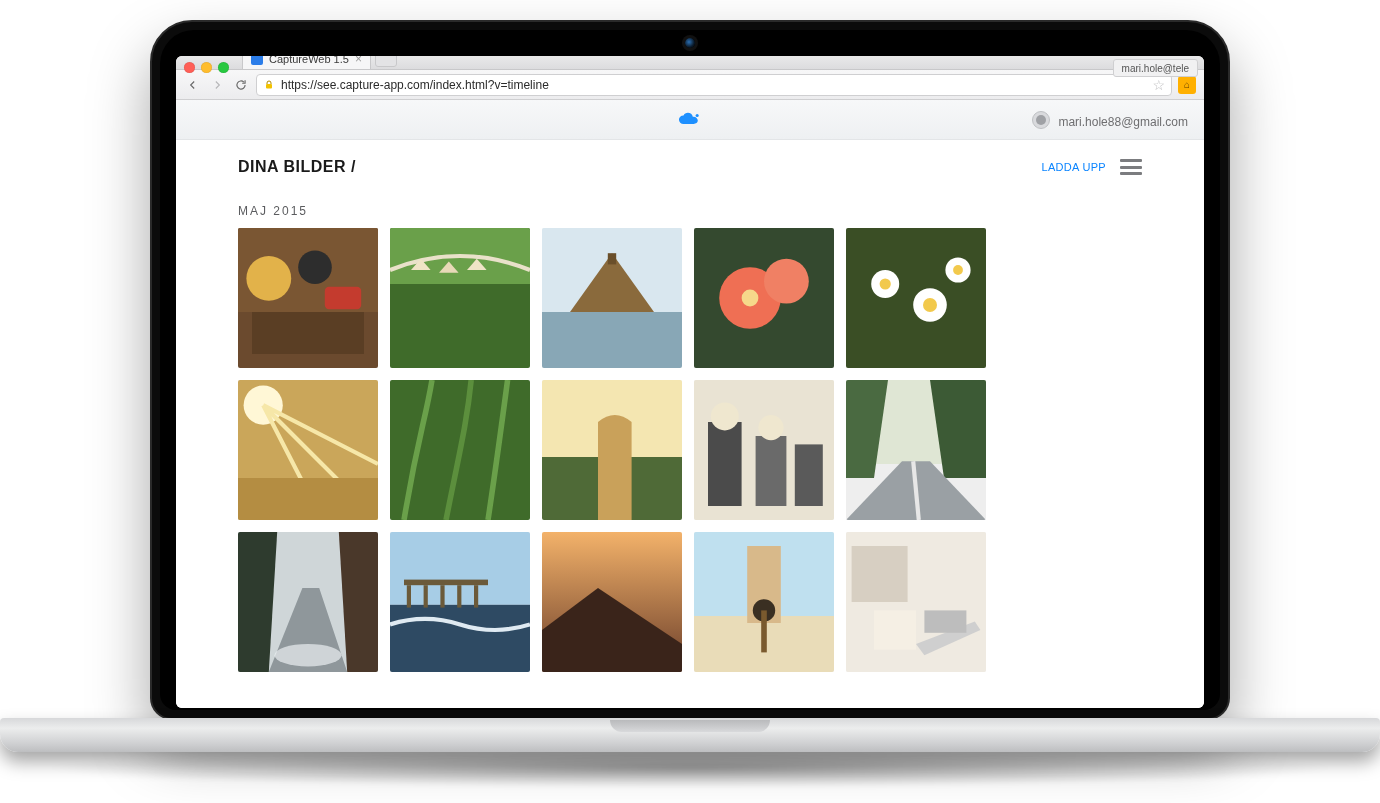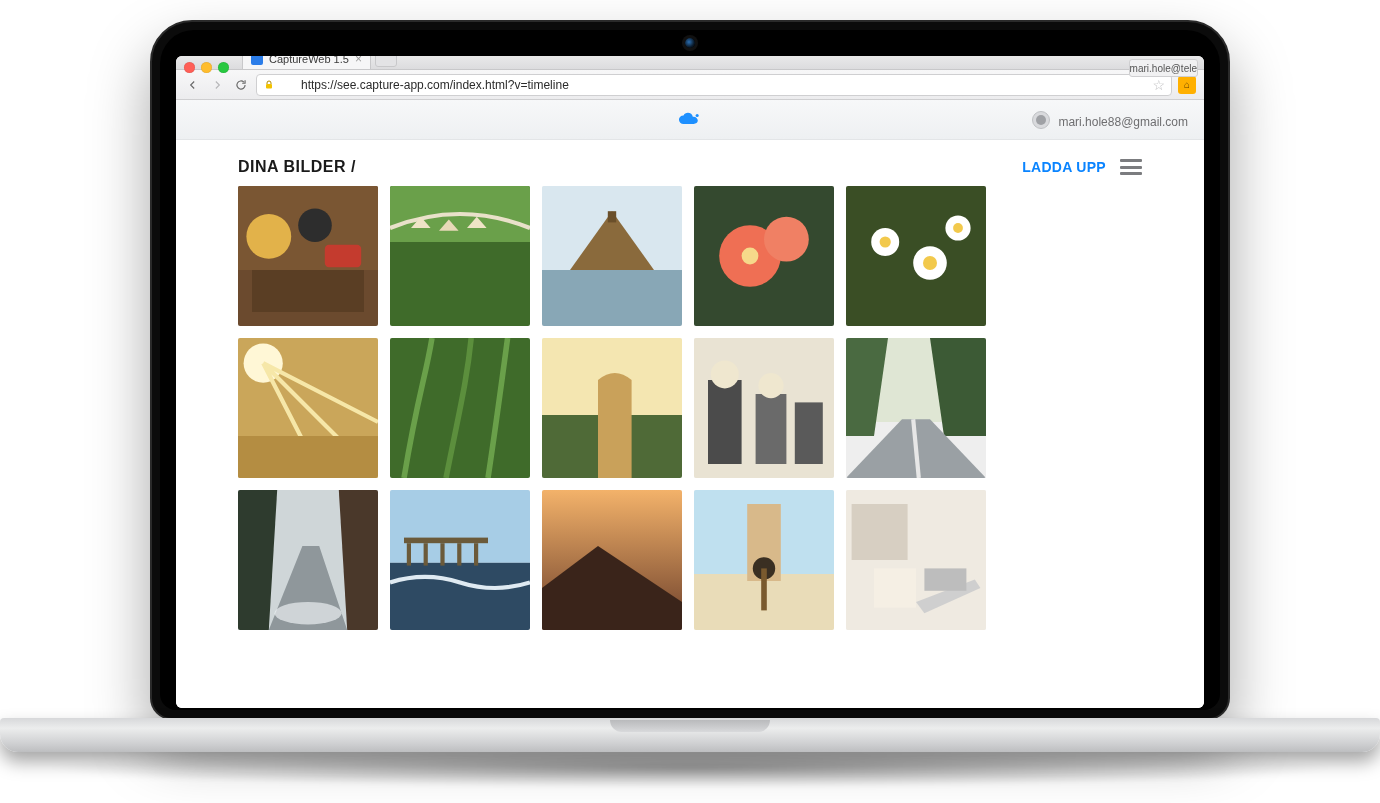--- a/index.html
+++ b/index.html
@@ -57,37 +57,37 @@
   .tab {
     margin-left: 58px; height: 22px; background: #f6f6f7;
     border: 1px solid #c8c8ca; border-bottom: none; border-radius: 5px 5px 0 0;
     display: flex; align-items: center; gap: 6px; padding: 0 8px; font-size: 11px; color: #3a3a3a;
   }
   .tab .favicon { width: 12px; height: 12px; background: #2b7de9; border-radius: 2px; display:inline-block; }
   .tab .close { color: #9a9a9a; font-size: 12px; line-height: 1; cursor: default; }
   .newtab { width: 22px; height: 16px; margin-left: 4px; margin-bottom: 2px;
     background: #e3e3e5; border: 1px solid #c8c8ca; border-radius: 3px; }
   .acct-chip {
-    position: absolute; right: 6px; top: 3px; height: 18px; padding: 0 0; font-size: 10px;
+    position: absolute; right: 6px; top: 3px; height: 18px; padding: 0 8px; font-size: 10px;
     background: #f1f1f2; border: 1px solid #cfcfd1; border-radius: 3px; display:flex; align-items:center; color:#555;
   }
 
   .toolbar {
     height: 30px; background: linear-gradient(#f7f7f8,#ececee);
     border-bottom: 1px solid #cfcfd1; display: flex; align-items: center; gap: 6px; padding: 0 8px;
   }
   .tb-btn { width: 18px; height: 18px; display:flex; align-items:center; justify-content:center; color:#6a6a6a; }
   .tb-btn svg { width: 14px; height: 14px; }
   .omnibox {
     flex: 1; height: 22px; background: #fff; border: 1px solid #cfcfd1; border-radius: 4px;
     display:flex; align-items:center; padding: 0 6px; gap:6px;
   }
   .lock-icon { width: 12px; height: 12px; }
   .omnibox input {
-    flex:1; border:none; outline:none; font-size: 12px; color:#2b2b2b; background:transparent;margin-left:20px;
+    flex:1; border:none; outline:none; font-size: 12px; color:#2b2b2b; background:transparent;
   }
   .star { color:#bdbdbf; font-size: 14px; }
   .ext { width: 18px; height: 18px; border-radius: 3px; background: #ffb000; display:flex; align-items:center; justify-content:center; font-size:10px; color:#5a3900; }
 
   
   .page { flex:1; display:flex; flex-direction:column; overflow:hidden; }
   .app-top {
     height: 40px; background: linear-gradient(#f7f8f9,#eef0f2);
     border-bottom: 1px solid #e3e5e7; display:flex; align-items:center; justify-content:center; position:relative;
   }
@@ -95,21 +95,21 @@
   .user-area { position:absolute; right: 16px; top: 50%; transform: translateY(-50%); display:flex; align-items:flex-end; gap:8px; color:#6e6e70; font-size: 12px; }
   .avatar { width: 18px; height: 18px; border-radius:50%; background:#d9dadd; border:1px solid #bfc1c4; display:inline-block; position:relative; }
   .avatar::after{content:""; position:absolute; inset:3px; border-radius:50%; background:#9fa1a5;}
 
   .content-wrap { flex:1; overflow:hidden; background:#fff; }
   .content { max-width: 904px; margin: 0 auto; padding: 18px 0 0 0; position:relative; height:100%; }
   .row-top { display:flex; align-items:center; justify-content:space-between; }
   .title { font-size: 16px; font-weight: 800; letter-spacing: .5px; color:#1a1a1a; }
   .title .slash { color:#1a1a1a; }
   .actions { display:flex; align-items:center; gap:14px; }
-  .upload { color:#0a84ff; font-weight:700; font-size: 14px; letter-spacing:.3px; }
+  .upload { color:#0a84ff; font-weight:400; font-size: 11px; letter-spacing:.3px; }
   .hamburger { width: 22px; height: 16px; display:flex; flex-direction:column; justify-content:space-between; }
   .hamburger span { height:3px; background:#7b7c7f; border-radius:1px; display:block; }
 
   .section-label { margin-top: 28px; font-size: 12px; letter-spacing: 2px; color:#5b5c5f; }
   .grid { margin-top: 10px; display:grid; grid-template-columns: repeat(5, 140px); grid-auto-rows: 140px; gap: 12px; }
   .thumb { width:140px; height:140px; border-radius:2px; overflow:hidden; background:#eee; }
   .thumb svg { width:100%; height:100%; display:block; }
 
   
   .timeline {
@@ -202,20 +202,21 @@
               <div class="actions">
                 <a class="upload">LADDA UPP</a>
                 <div class="hamburger">
                   <span></span>
                   <span></span>
                   <span></span>
                 </div>
               </div>
             </div>
 
+            <div class="section-label">MAJ 2015</div>
 
             <div class="grid">
 
               <div class="thumb">
                 <svg viewBox="0 0 100 100" preserveAspectRatio="xMidYMid slice">
                   <rect width="100" height="100" fill="#6b4a2e"></rect>
                   <rect x="0" y="0" width="100" height="60" fill="#7a5633"></rect>
                   <circle cx="22" cy="36" r="16" fill="#e2b24a"></circle>
                   <circle cx="55" cy="28" r="12" fill="#2d2d2d"></circle>
                   <rect x="62" y="42" width="26" height="16" rx="3" fill="#c43b2e"></rect>

